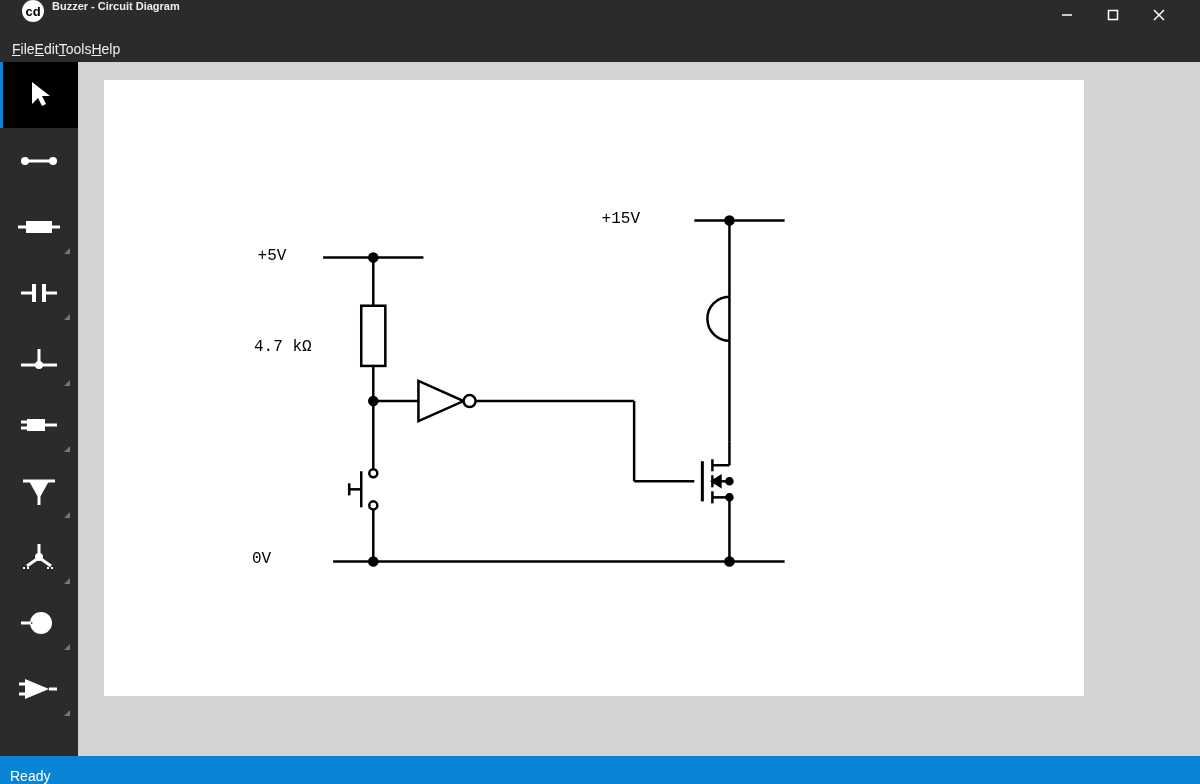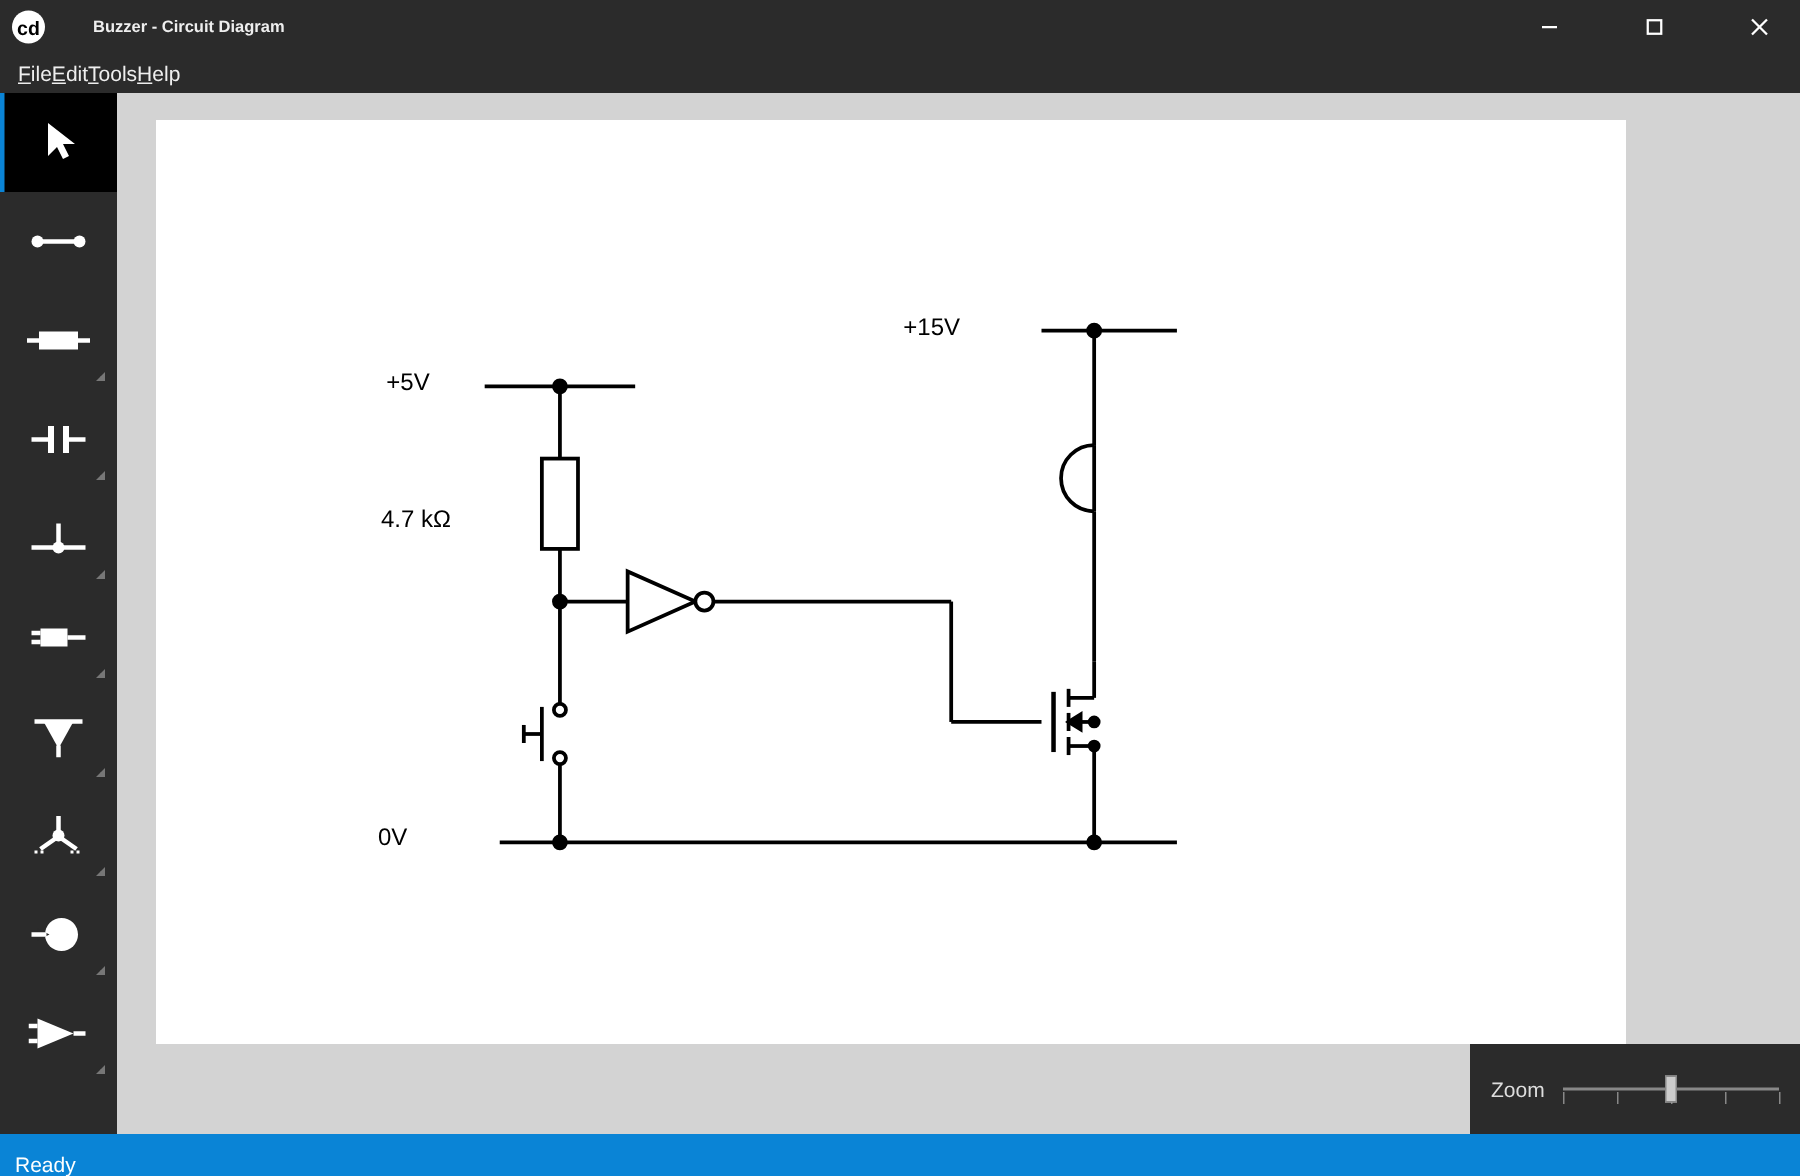--- a/index.html
+++ b/index.html
@@ -7,23 +7,21 @@
     width: 1200px; height: 784px;
     background: #2b2b2b;
     font-family: "Segoe UI", Arial, sans-serif;
     color: #fff;
     overflow: hidden;
     position: relative;
   }
   .titlebar {
     height: 36px;
     display: flex;
-    align-items: center;
-    padding: 0 4px;
-    gap: 24px;
+    padding: 0 18px;
   }
   .titlebar .app-icon {
     width: 22px; height: 22px;
     border-radius: 50%;
     background: #fff;
     color: #000;
     font-weight: bold;
     font-size: 13px;
     display: flex;
     align-items: center;
@@ -147,21 +145,21 @@
     height: 28px;
     background: #0a84d6;
     color: #fff;
     display: flex;
     align-items: flex-end;
     padding: 0 10px;
     font-size: 14px;
   }
   .circuit-label {
     position: absolute;
-    font-family: Liberation Sans, sans-serif;
+    font-family: Liberation Mono, monospace;
     font-size: 16px;
     color: #000;
   }
 </style>
 </head>
 <body>
 
 <div class="titlebar">
   <div class="app-icon">cd</div>
   <div class="title">Buzzer - Circuit Diagram</div>
@@ -341,30 +339,18 @@
           <circle cx="575" cy="480" r="4" fill="#000"></circle>
         </g>
       </svg>
 
       <div class="circuit-label" style="left:148px; top:167px; text-align:center; width:40px;">+5V</div>
       <div class="circuit-label" style="left:486px; top:130px; text-align:right; width:50px;">+15V</div>
       <div class="circuit-label" style="left:150px; top:258px;">4.7 kΩ</div>
       <div class="circuit-label" style="left:148px; top:470px;">0V</div>
     </div>
 
-    <div class="zoom-panel">
-      <span>Zoom</span>
-      <div class="slider-wrap">
-        <div class="slider-track"></div>
-        <div class="slider-tick" style="left:0%"></div>
-        <div class="slider-tick" style="left:25%"></div>
-        <div class="slider-tick" style="left:50%"></div>
-        <div class="slider-tick" style="left:75%"></div>
-        <div class="slider-tick" style="left:100%"></div>
-        <div class="slider-thumb" style="left:50%"></div>
-      </div>
-    </div>
   </div>
 </div>
 
 <div class="statusbar">
   <span>Ready</span>
 </div>
 
 </body></html>

